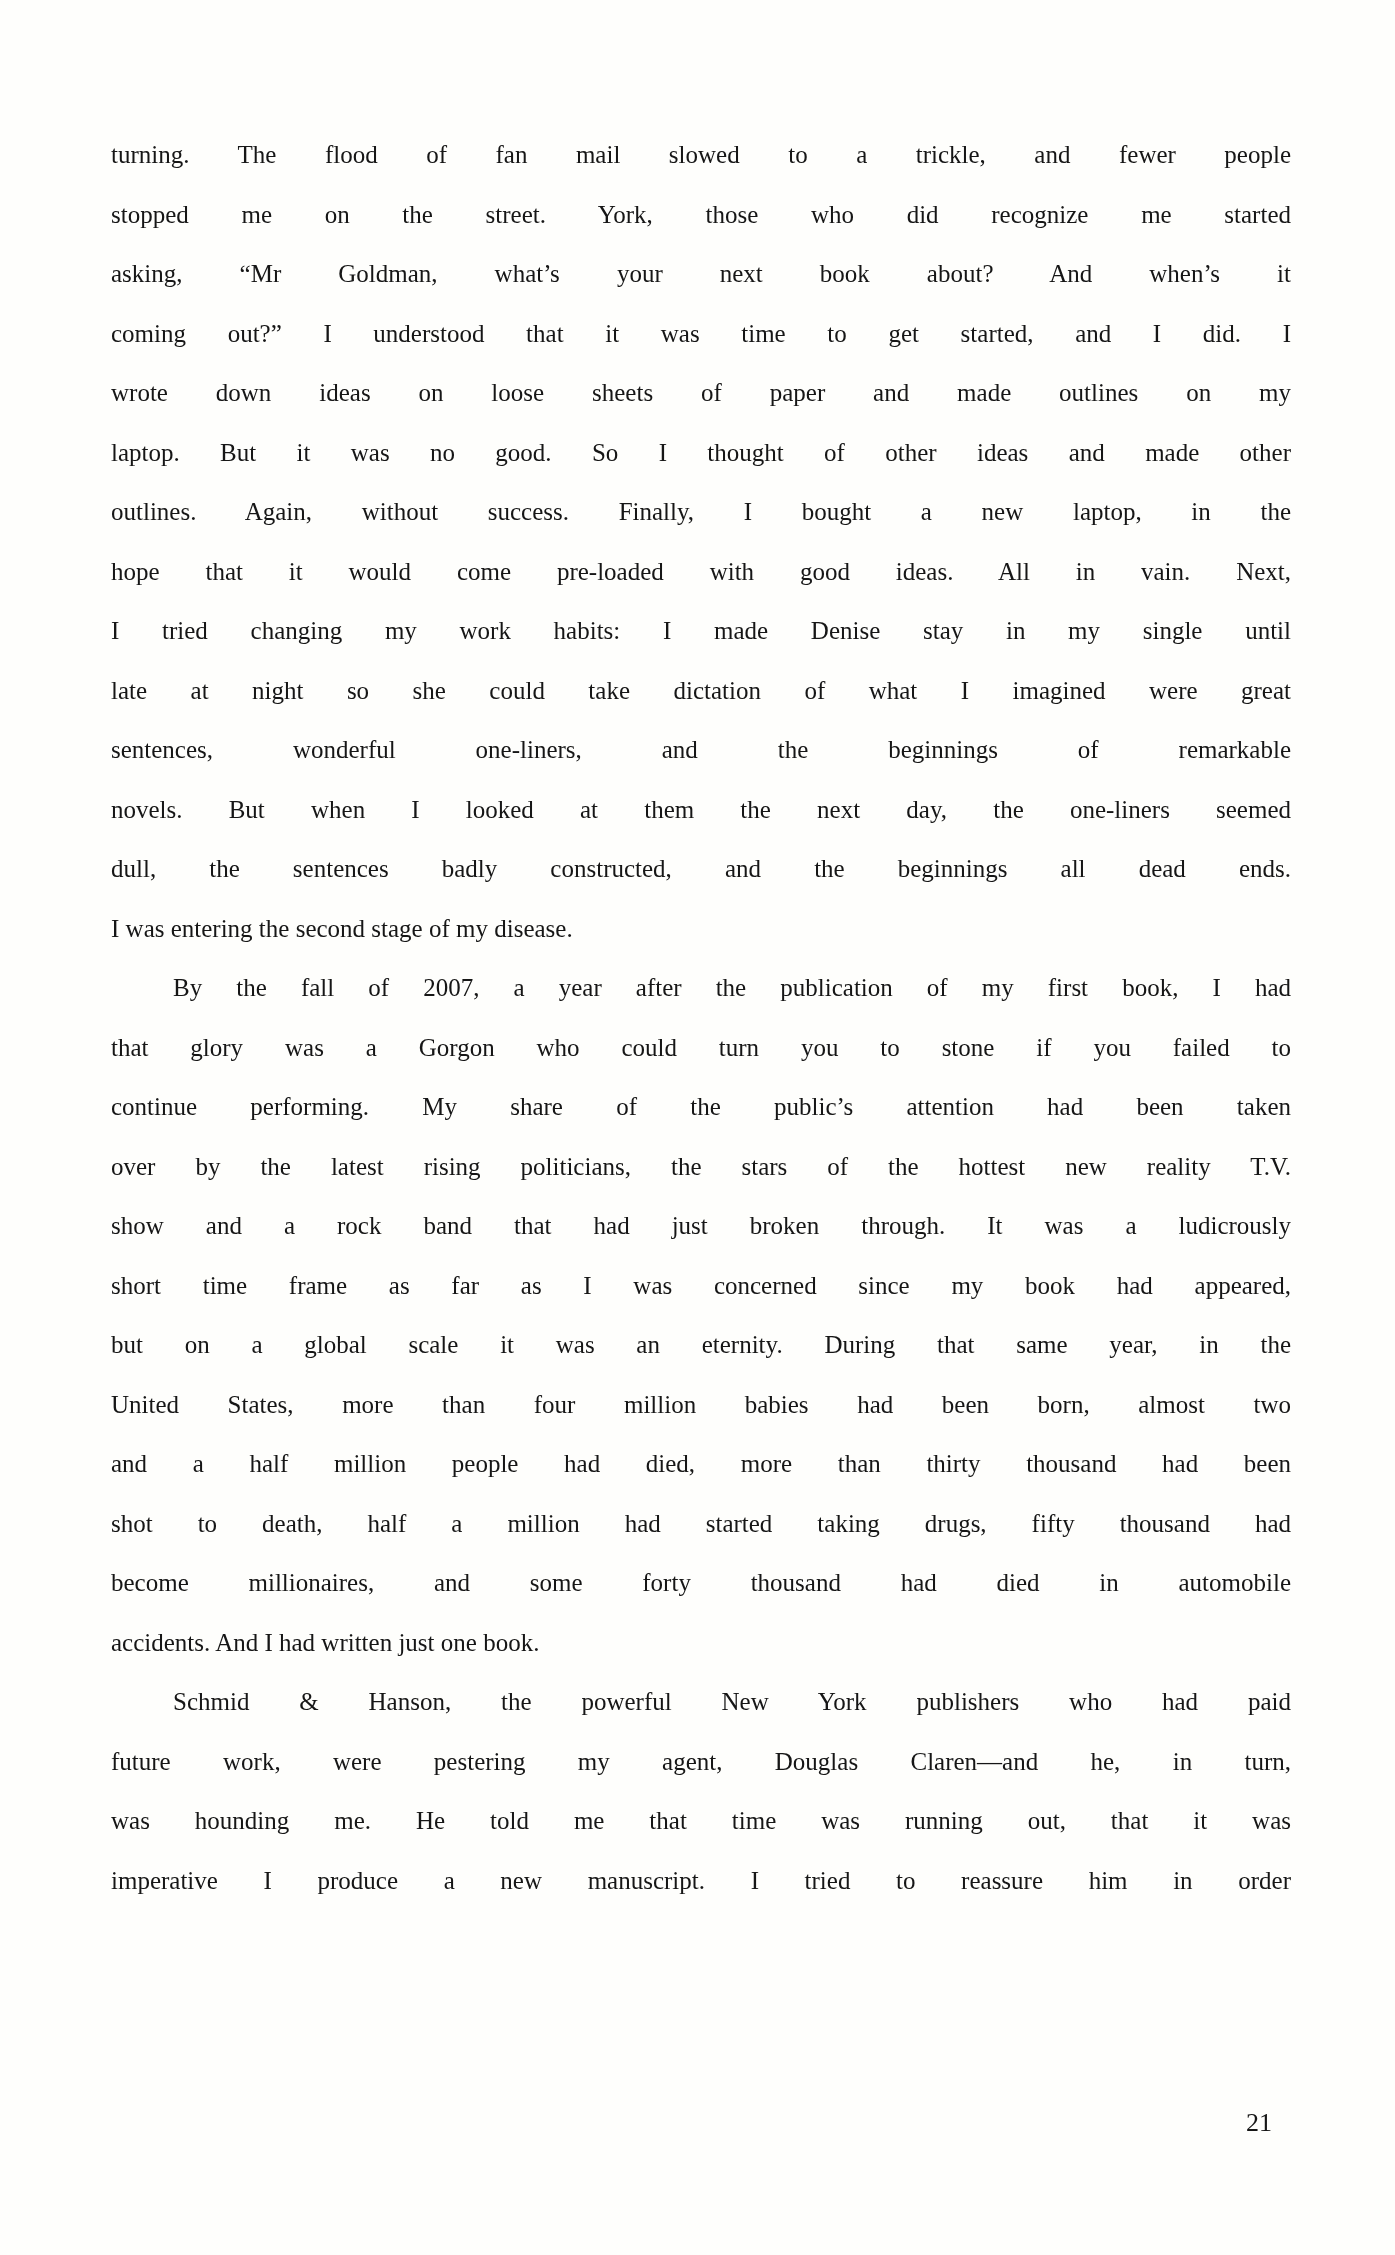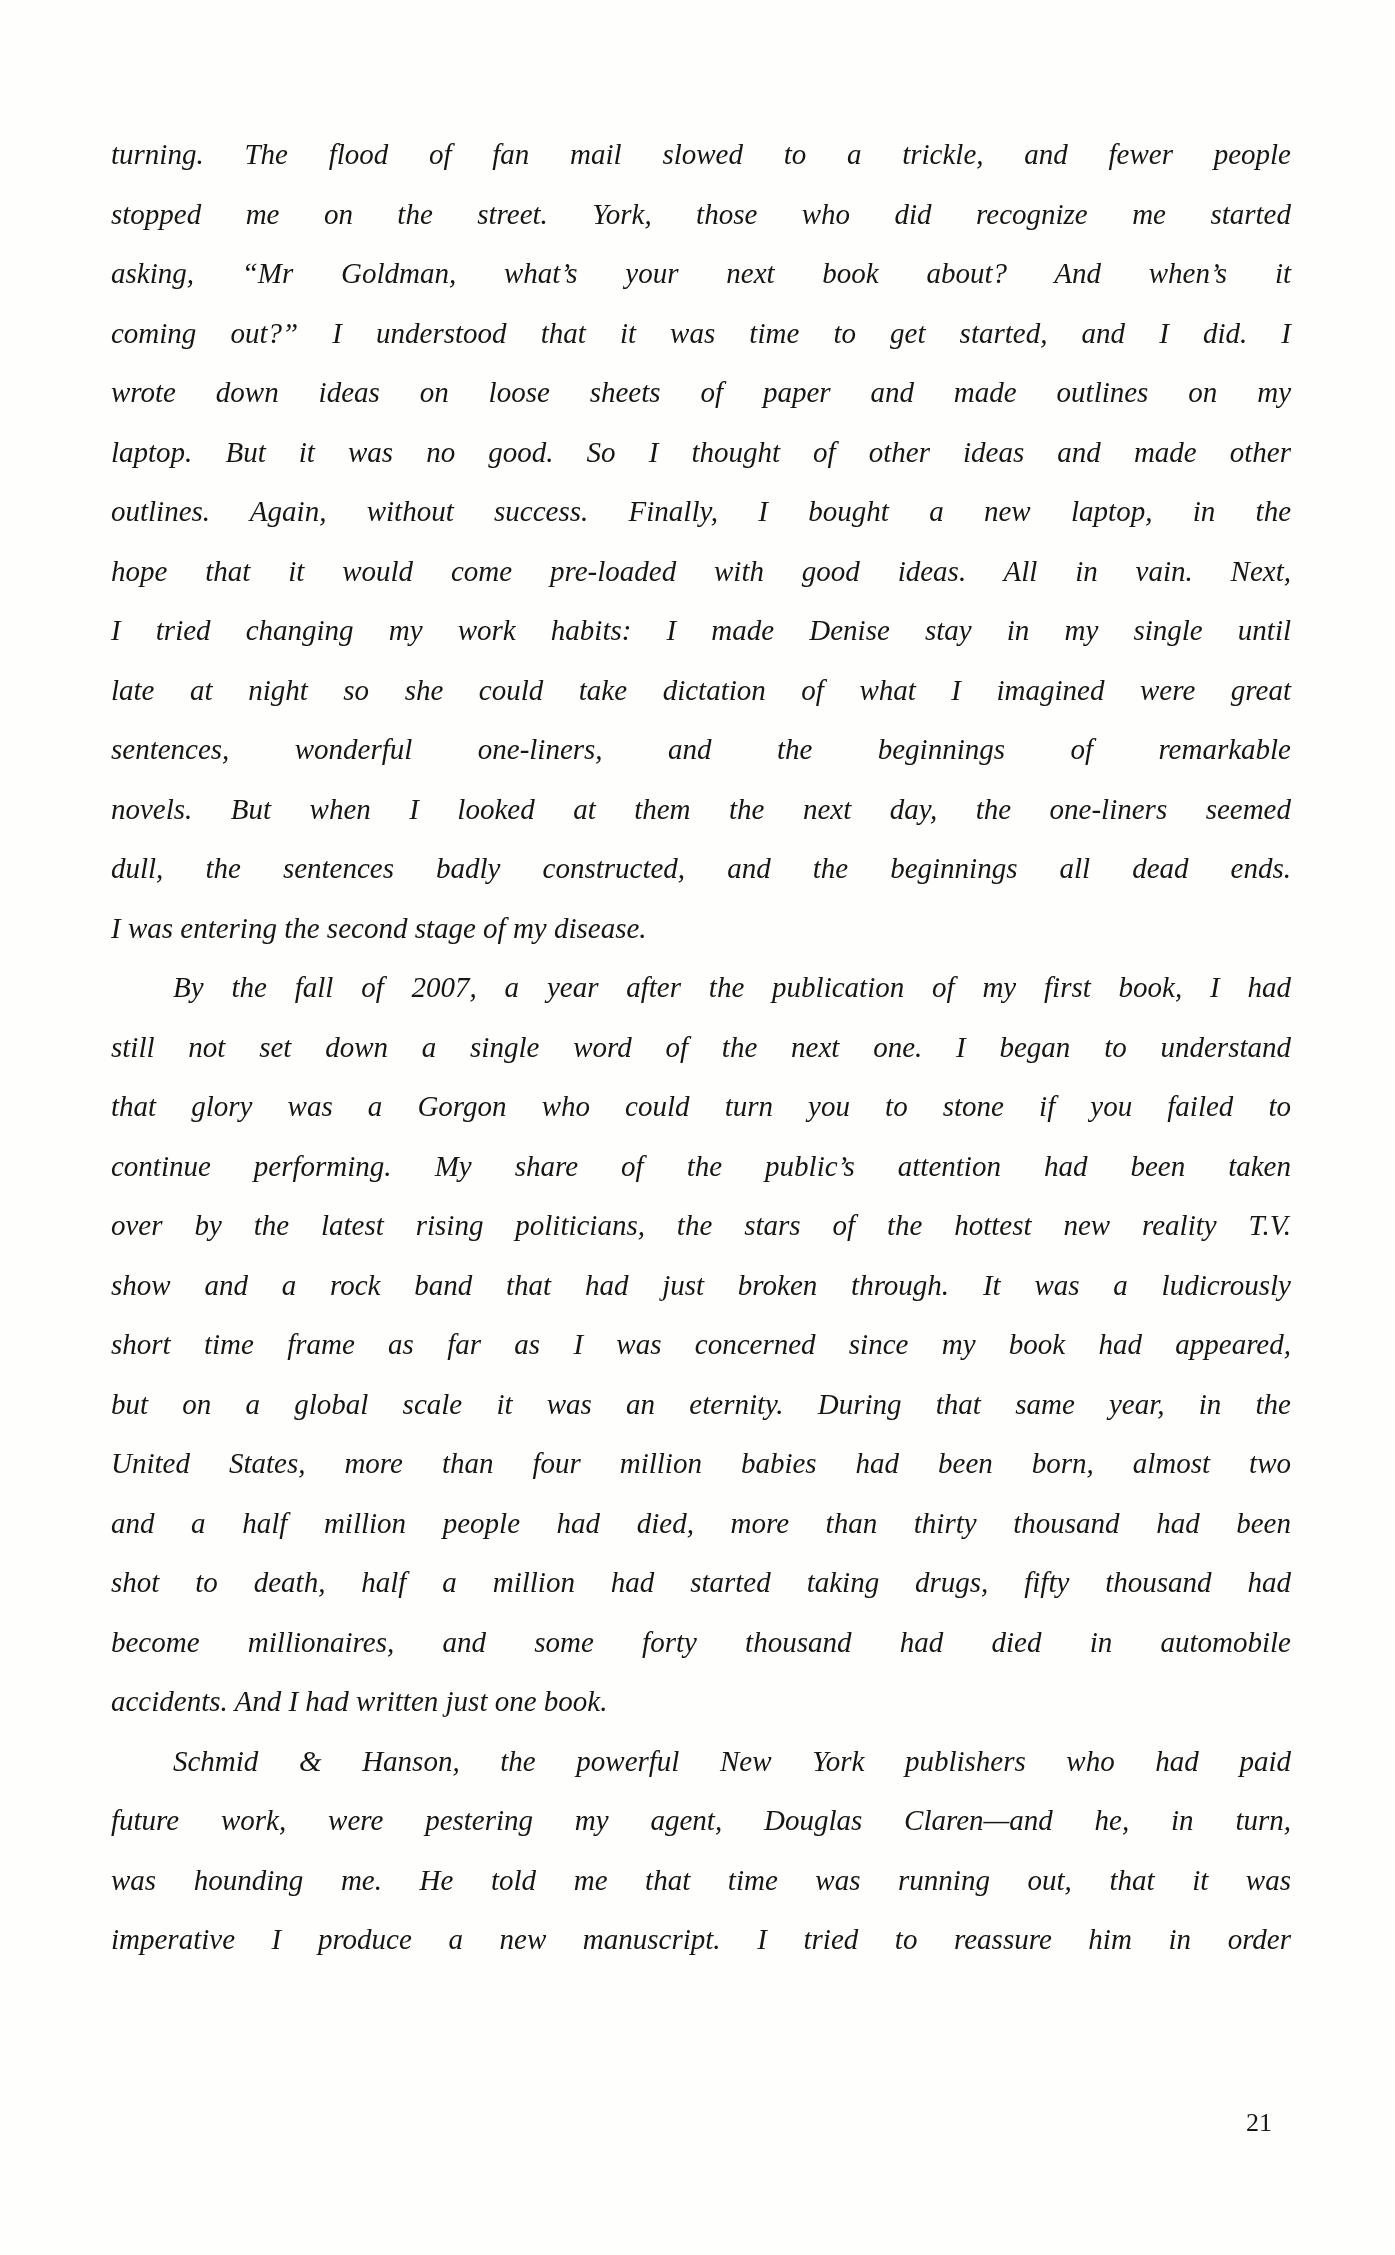--- a/index.html
+++ b/index.html
@@ -26,26 +26,25 @@
     position: absolute;
     left: 111px;
     top: 125px;
     width: 1180px;
   }
   .paragraph { margin: 0; padding: 0; }
   .line {
     display: block;
     height: 59.5px;
     line-height: 59.5px;
-    font-size: 29px;
+    font-size: 25px;
     text-align: justify;
     text-align-last: justify;
     white-space: nowrap;
     overflow: visible;
-    font-style: italic;
   }
   .line.last {
     text-align-last: left;
   }
   .line.indent {
     padding-left: 62px;
   }
   .page-number {
     position: absolute;
     left: 1246px;
@@ -73,21 +72,20 @@
       <span class="line">I tried changing my work habits: I made Denise stay in my single until</span>
       <span class="line">late at night so she could take dictation of what I imagined were great</span>
       <span class="line">sentences, wonderful one-liners, and the beginnings of remarkable</span>
       <span class="line">novels. But when I looked at them the next day, the one-liners seemed</span>
       <span class="line">dull, the sentences badly constructed, and the beginnings all dead ends.</span>
       <span class="line last">I was entering the second stage of my disease.</span>
     </p>
 
     <p class="paragraph">
       <span class="line indent">By the fall of 2007, a year after the publication of my first book, I had</span>
-      <span class="line">still not  set down a single word of the next one. I began to understand</span>
       <span class="line">that glory was a Gorgon who could turn you to stone if you failed to</span>
       <span class="line">continue performing. My share of the public’s attention had been taken</span>
       <span class="line">over by the latest rising politicians, the stars of the hottest new reality T.V.</span>
       <span class="line">show and a rock band that had just broken through. It was a ludicrously</span>
       <span class="line">short time frame as far as I was concerned since my book had appeared,</span>
       <span class="line">but on a global scale it was an eternity. During that same year, in the</span>
       <span class="line">United States, more than four million babies had been born, almost two</span>
       <span class="line">and a half million people had died, more than thirty thousand had been</span>
       <span class="line">shot to death, half a million had started taking drugs, fifty thousand had</span>
       <span class="line">become millionaires, and some forty thousand had died in automobile</span>

